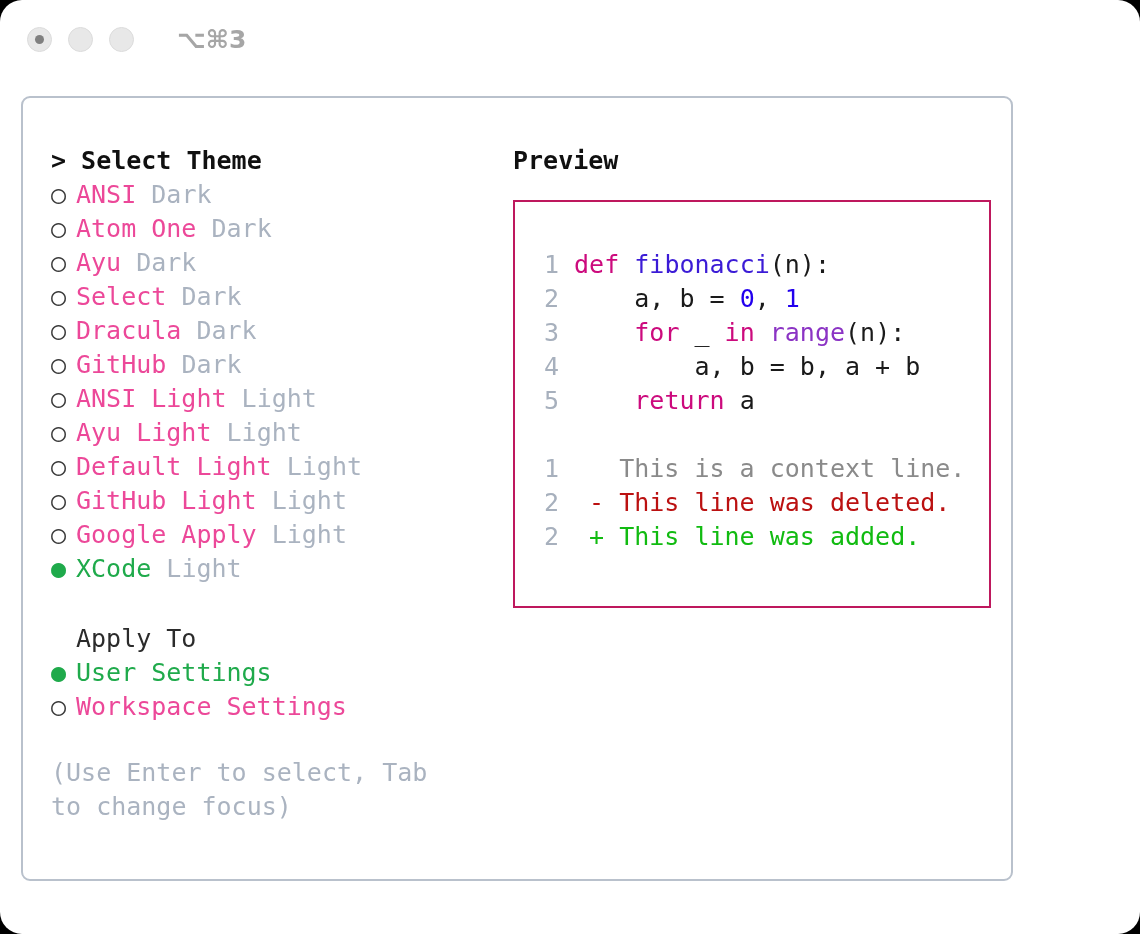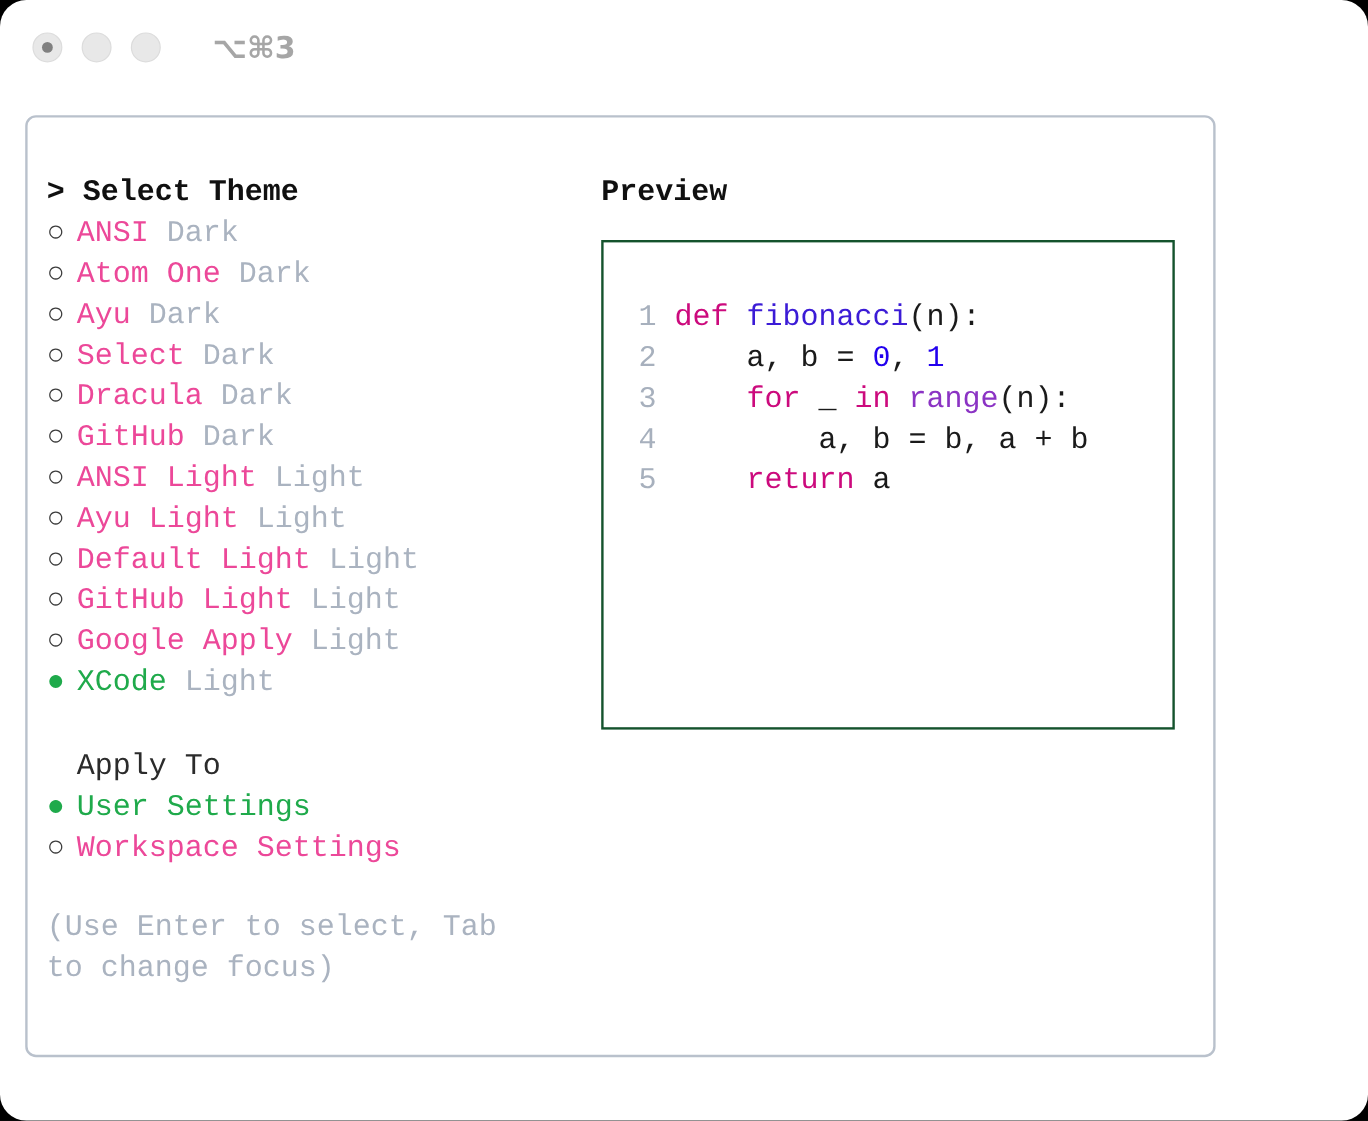--- a/index.html
+++ b/index.html
@@ -74,24 +74,23 @@
     width: 992px;
     height: 785px;
     border: 2px solid #b9c1cc;
     border-radius: 9px;
     box-sizing: border-box;
     background: #ffffff;
   }
 
   .columns {
     position: absolute;
-    left: 0; top: 0;
+    left: 12px; top: 0;
     width: 100%;
     height: 100%;
-    font-family: Liberation Mono, monospace;
   }
 
   
   .left-col {
     position: absolute;
     left: 16px;
     top: 46px;
     width: 470px;
   }
 
@@ -149,21 +148,21 @@
   .preview-heading {
     font-size: 25px;
     font-weight: bold;
     color: #101010;
     line-height: 34px;
   }
   .preview-box {
     margin-top: 22px;
     width: 478px;
     height: 408px;
-    border: 2px solid #14532d;
+    border: 2px solid #be185d;
     box-sizing: border-box;
     background: #ffffff;
     padding: 46px 0 0 18px;
   }
 
   .code-line {
     font-size: 25px;
     line-height: 34px;
     white-space: pre;
   }
@@ -240,18 +239,23 @@
         <div class="preview-heading">Preview</div>
         <div class="preview-box">
           <div id="code-block">
               <div class="code-line"><span class="gutter">1</span><span class="code-body"> </span><span class="tok-kw">def</span><span class="tok-plain"> </span><span class="tok-fn">fibonacci</span><span class="tok-plain">(n):</span></div>
               <div class="code-line"><span class="gutter">2</span><span class="code-body"> </span><span class="tok-plain">    a, b = </span><span class="tok-num">0</span><span class="tok-plain">, </span><span class="tok-num">1</span></div>
               <div class="code-line"><span class="gutter">3</span><span class="code-body"> </span><span class="tok-plain">    </span><span class="tok-kw">for</span><span class="tok-plain"> _ </span><span class="tok-kw">in</span><span class="tok-plain"> </span><span class="tok-call">range</span><span class="tok-plain">(n):</span></div>
               <div class="code-line"><span class="gutter">4</span><span class="code-body"> </span><span class="tok-plain">        a, b = b, a + b</span></div>
               <div class="code-line"><span class="gutter">5</span><span class="code-body"> </span><span class="tok-plain">    </span><span class="tok-kw">return</span><span class="tok-plain"> a</span></div>
             </div>
           <div class="diff-gap"></div>
+          <div id="diff-block">
+              <div class="code-line"><span class="gutter">1</span><span class="diff-context">    This is a context line.</span></div>
+              <div class="code-line"><span class="gutter">2</span><span class="diff-del">  - This line was deleted.</span></div>
+              <div class="code-line"><span class="gutter">2</span><span class="diff-add">  + This line was added.</span></div>
+            </div>
         </div>
       </div>
 
     </div>
   </div>
 </div>
 
 </body></html>

